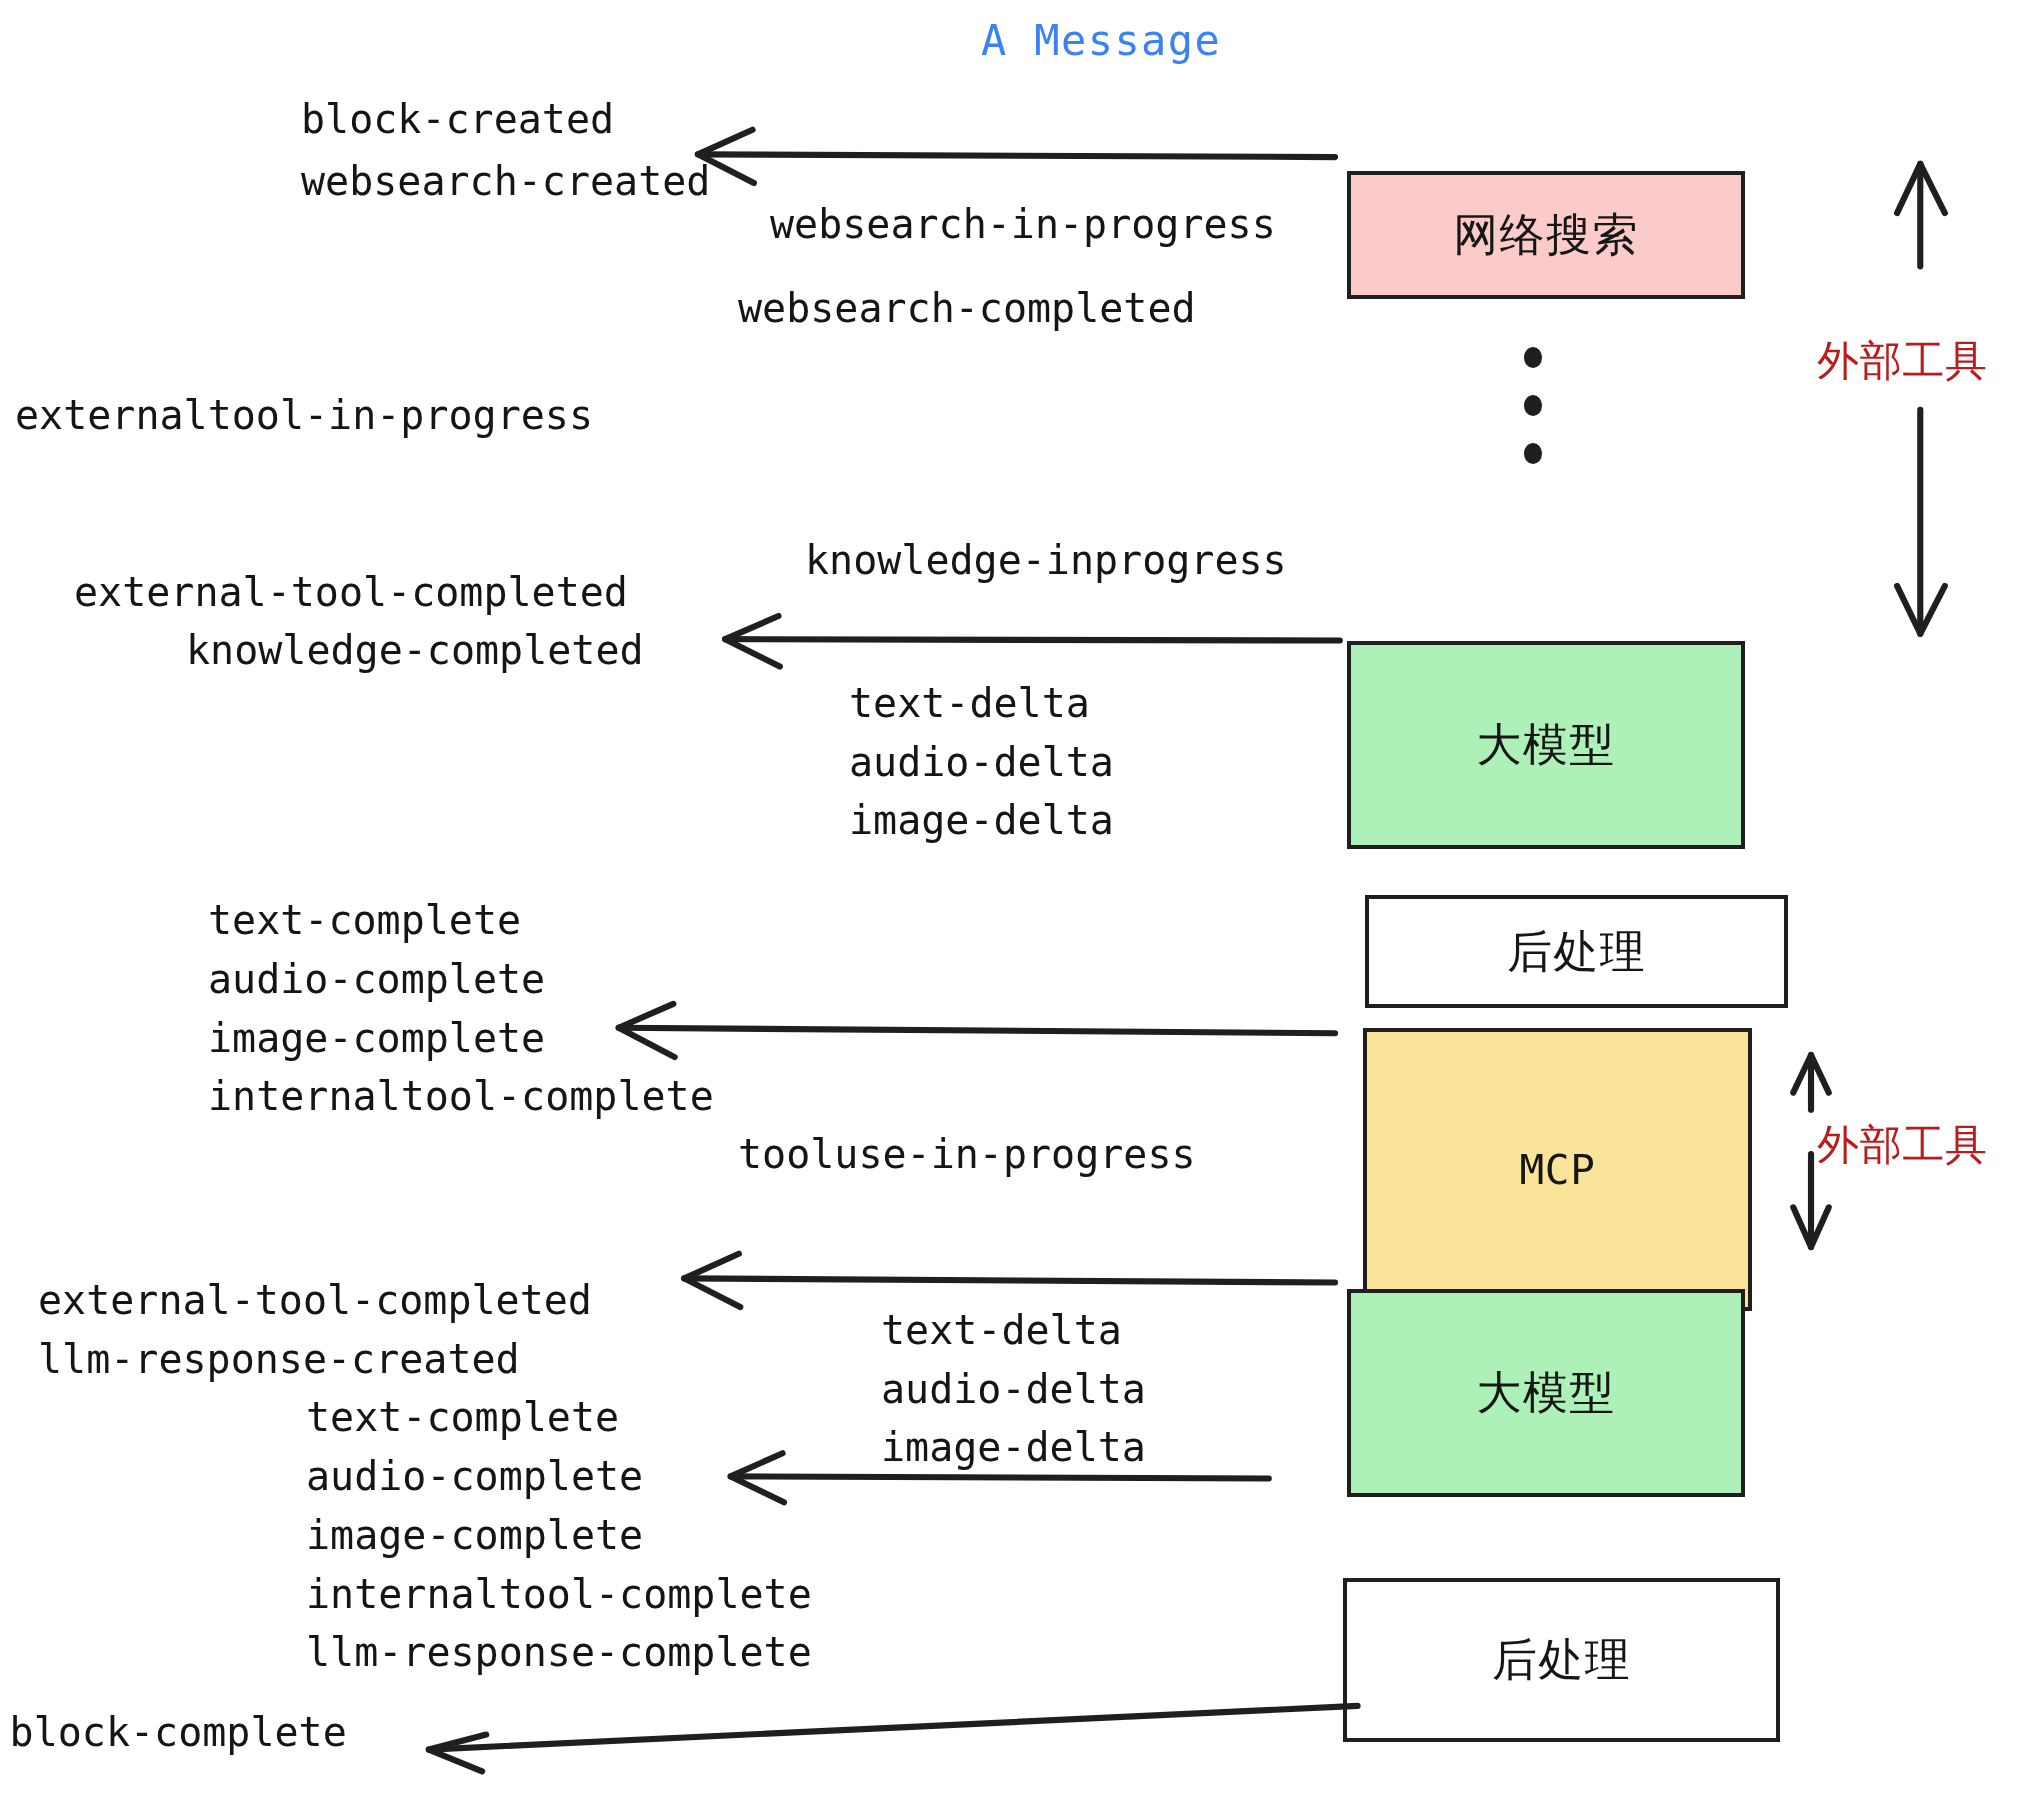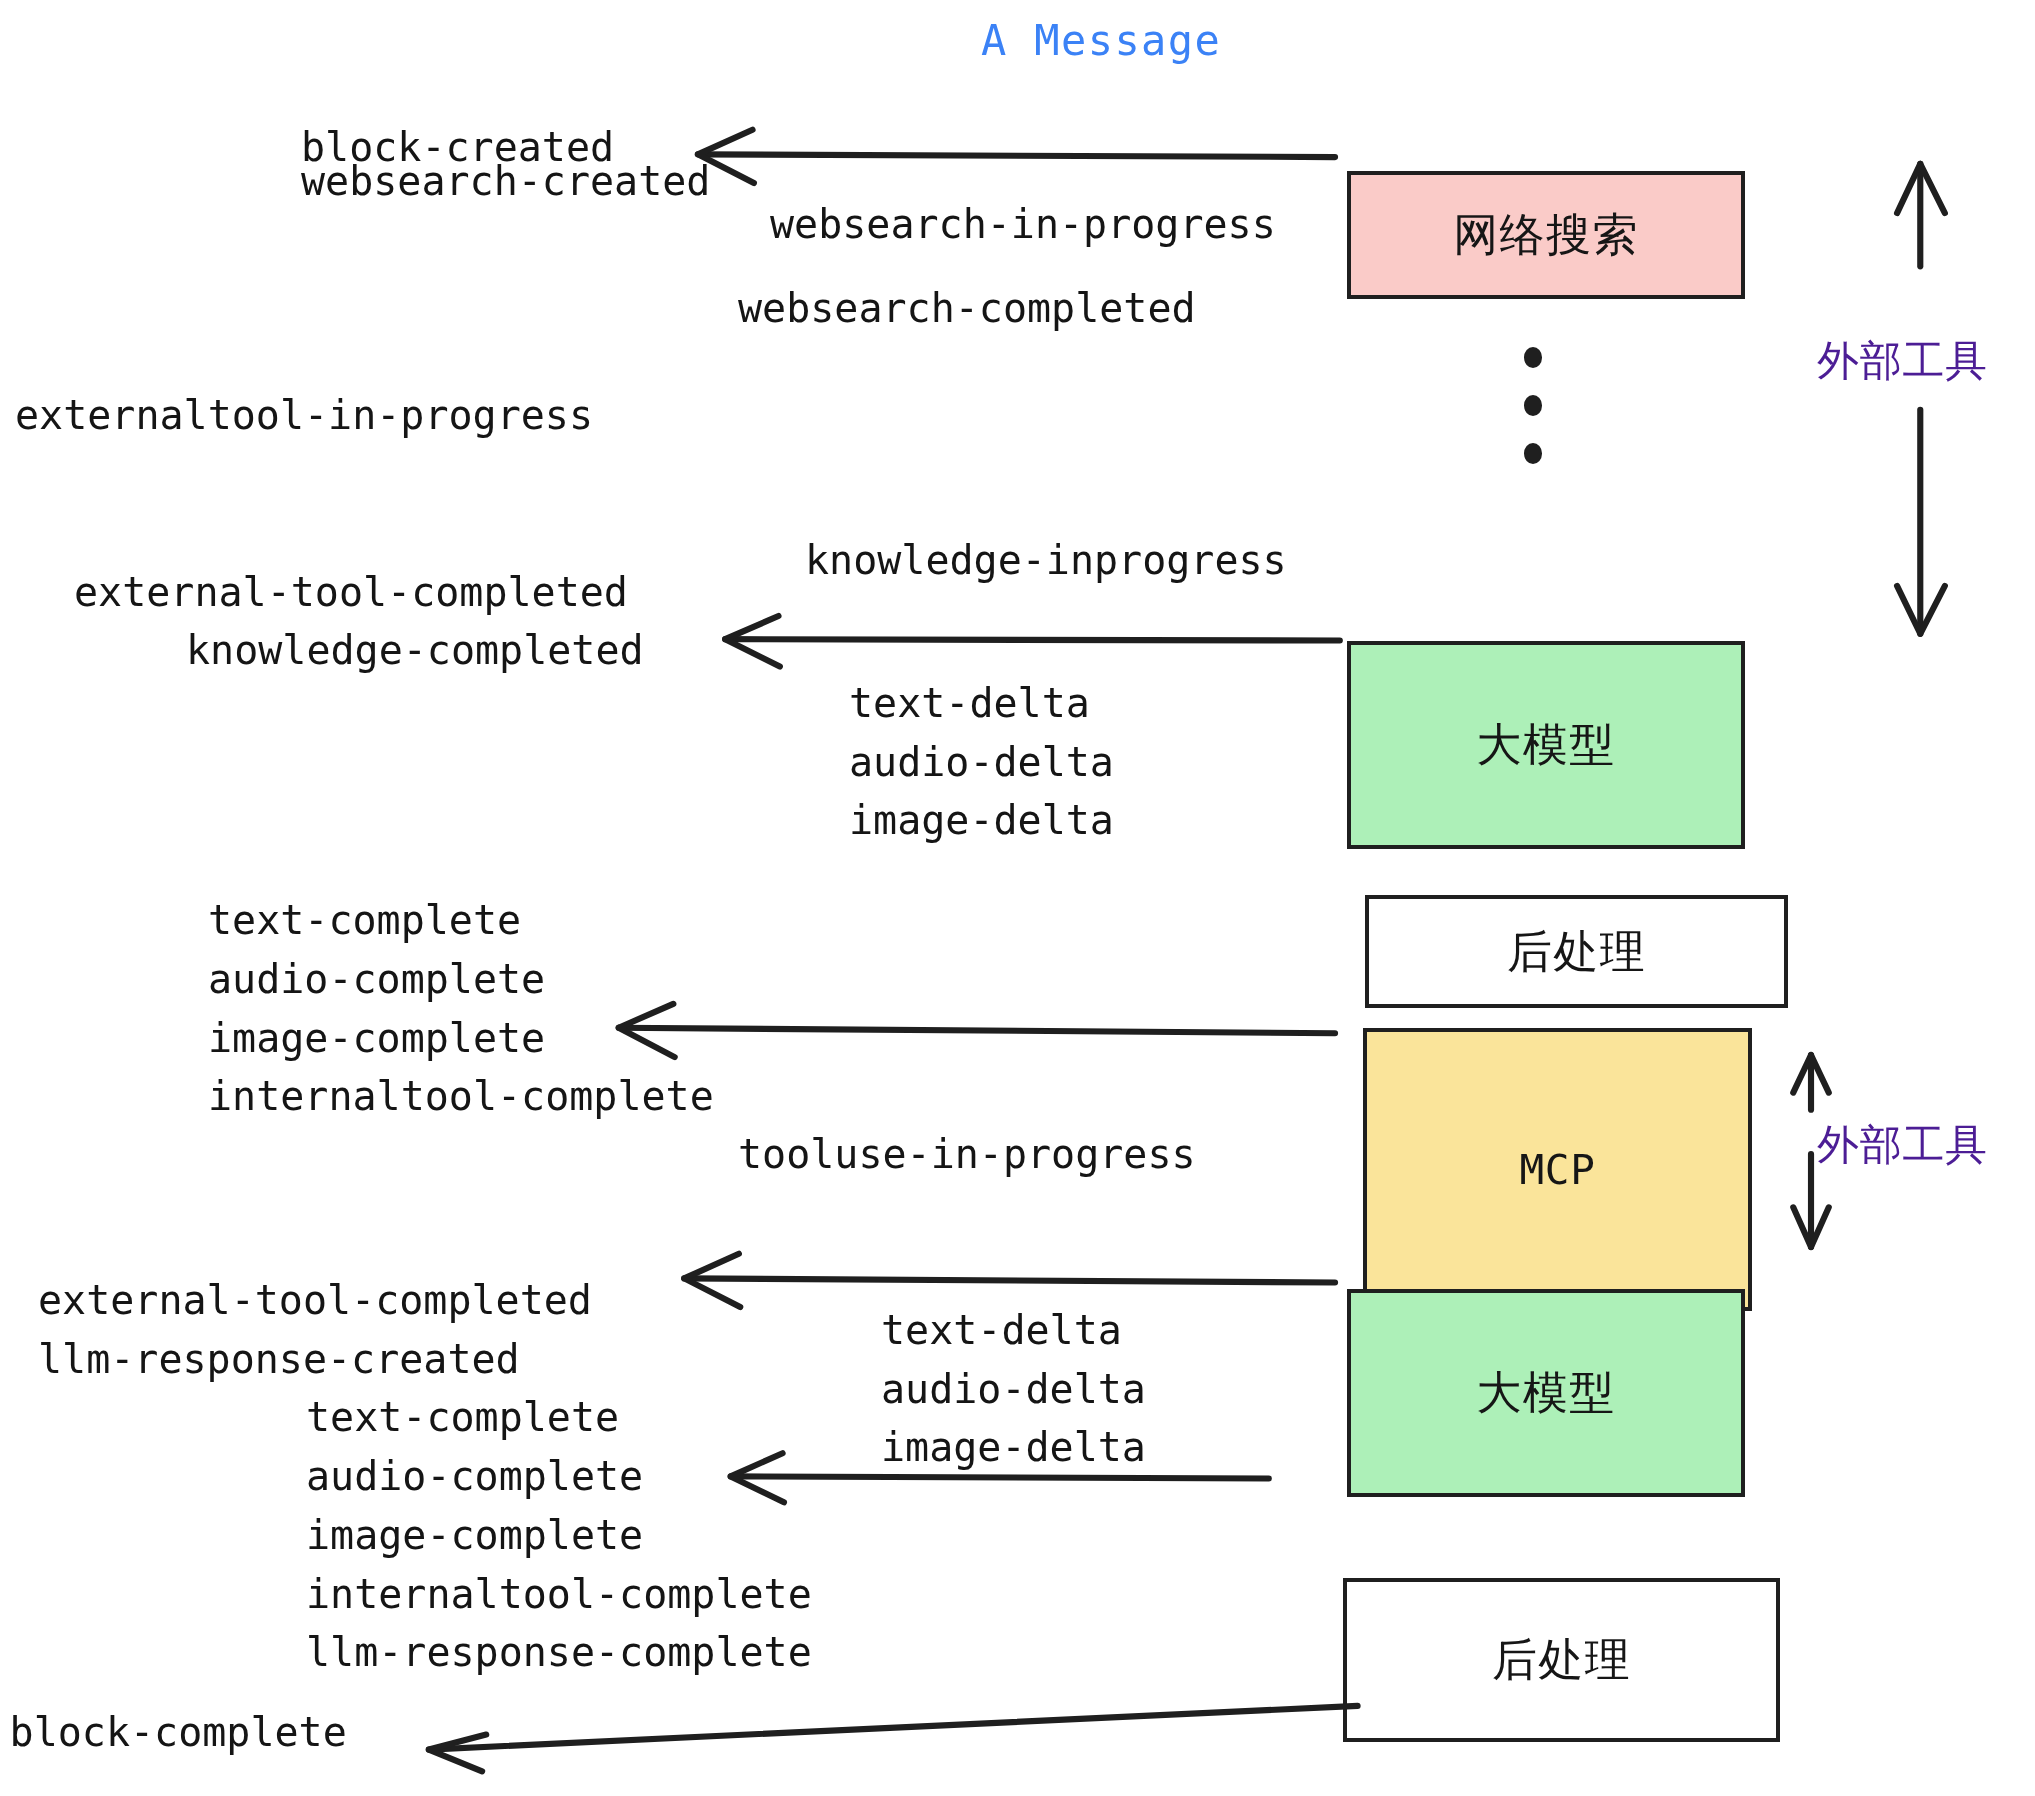--- a/index.html
+++ b/index.html
@@ -57,21 +57,21 @@
     font-family: "DejaVu Sans Mono", "Liberation Mono", monospace;
     font-size: 41px;
     letter-spacing: 0.7px;
   }
 
   
   .sidelabel {
     position: absolute;
     font-family: "DejaVu Sans", "Liberation Sans", sans-serif;
     font-size: 42px;
-    color: #4c1d95;
+    color: #b91c1c;
     white-space: pre;
     letter-spacing: 0.7px;
   }
 
   
   .dot {
     position: absolute;
     width: 18px;
     height: 20.5px;
     background: #1f1f1f;
@@ -125,21 +125,21 @@
     <span class="lbl">后处理</span>
   </div>
 
   <div class="dot" style="left:1524px; top:347px;"></div>
   <div class="dot" style="left:1524px; top:395px;"></div>
   <div class="dot" style="left:1524px; top:443px;"></div>
 
   <div class="sidelabel" style="left:1817px; top:333px;">外部工具</div>
   <div class="sidelabel" style="left:1817px; top:1117px;">外部工具</div>
 
-  <div class="evt" style="left:301px; top:99px;margin-top:28px;">block-created</div>
+  <div class="evt" style="left:301px; top:99px;">block-created</div>
   <div class="evt" style="left:301px; top:161px;">websearch-created</div>
   <div class="evt" style="left:738px; top:204px;margin-left:32px;">websearch-in-progress</div>
   <div class="evt" style="left:15px; top:395px;">externaltool-in-progress</div>
 
   <div class="evt" style="left:738px; top:288px;">websearch-completed</div>
 
   <div class="evt" style="left:758px; top:540px;margin-left:47px;">knowledge-inprogress</div>
   <div class="evt" style="left:74px; top:572px;">external-tool-completed</div>
   <div class="evt" style="left:186px; top:630px;">knowledge-completed</div>
 

